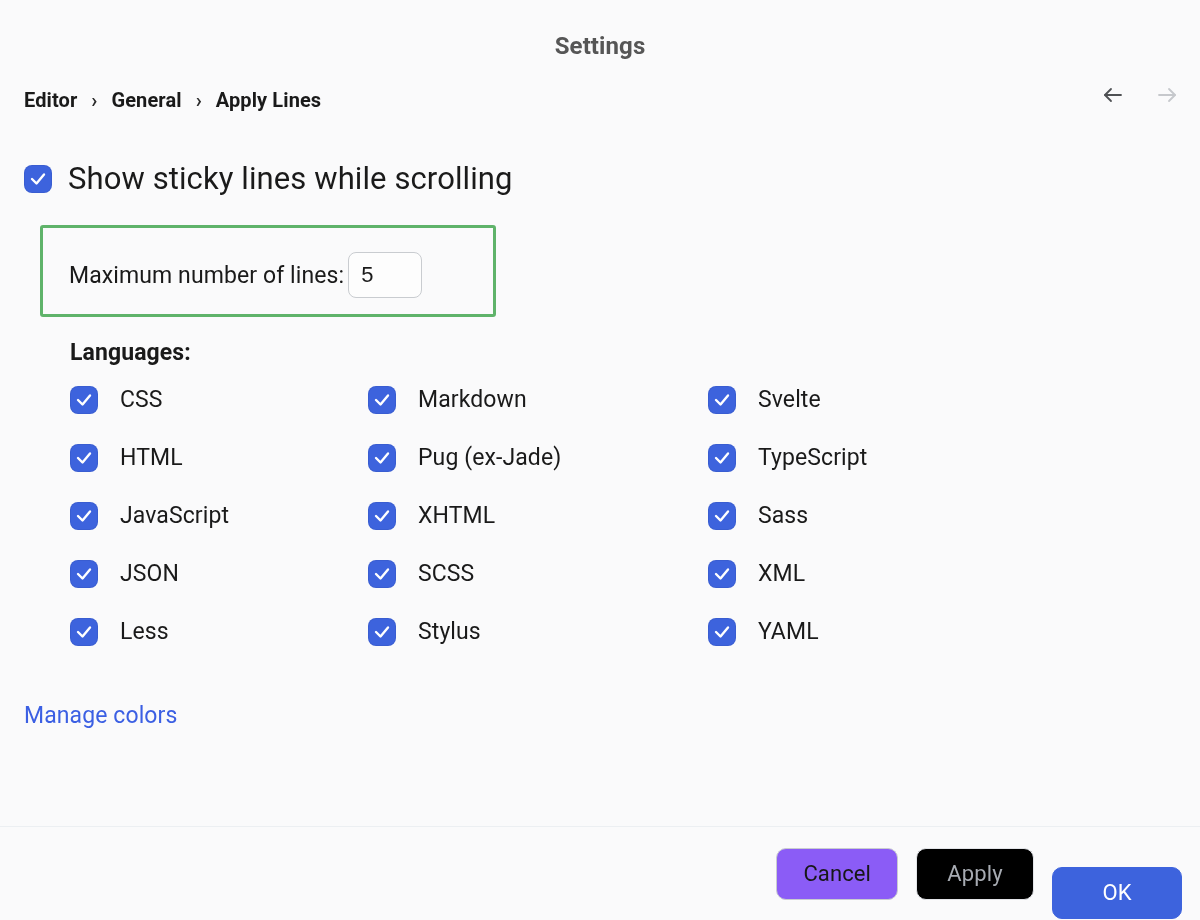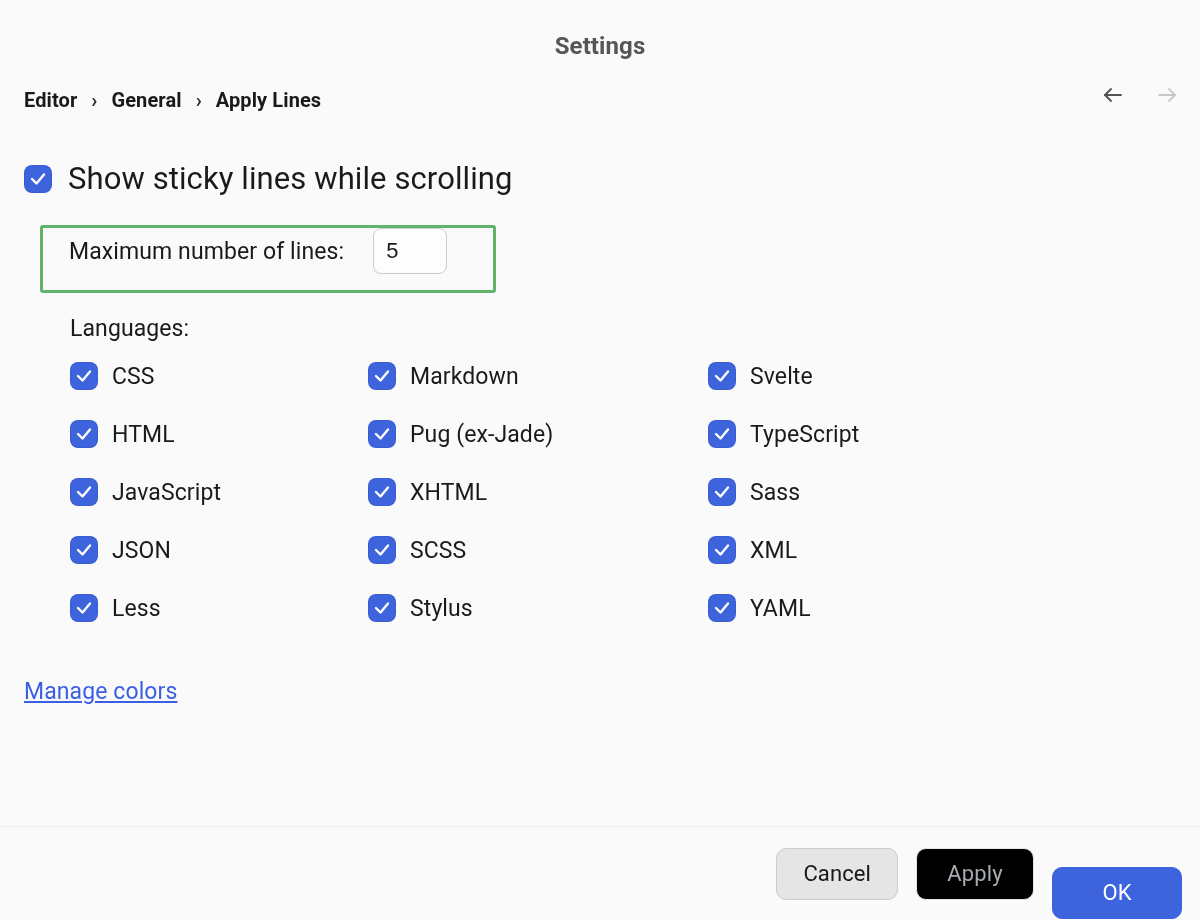--- a/index.html
+++ b/index.html
@@ -86,75 +86,74 @@
     box-shadow: inset 0 0 0 1px rgba(0,0,0,0.05);
   }
   .chk svg{width:18px;height:18px;display:block;color:#fff;}
   .chklabel{font-size:31px;color:#1a1a1a;}
 
   .highlight-box{
     margin-top:28px;
     margin-left:16px;
     border:3px solid var(--highlight);
     border-radius:3px;
-    padding:0 26px 16px 26px;
+    padding:24px 26px 16px 26px;
     width:456px;
     box-sizing:border-box;
-    display:flex;align-items:center;gap:29px;
+    display:flex;align-items:center;gap:4px;
   }
   .hl-label{font-size:23px;color:#1a1a1a;}
   .num-input{
     width:74px; height:46px;
     border:1px solid var(--cancel-border);
     border-radius:8px;
     background:#fdfdfd;
     font-size:22px;
     padding:0 12px;
     box-sizing:border-box;
     color:#1a1a1a;
     outline:none;
   }
 
   .langs-label{
-    margin-top:22px;margin-left:46px;font-size:23px;color:#1a1a1a;
+    margin-top:22px;margin-left:46px;font-size:23px;color:#1a1a1a;font-weight:bold;
   }
   .lang-grid{
     margin-top:20px;margin-left:46px;
     display:grid;
     grid-template-columns: 298px 340px 298px;
     row-gap:30px;
   }
-  .lang-item{display:flex;align-items:center;gap:14px;}
+  .lang-item{display:flex;align-items:flex-start;gap:22px;}
   .lang-item span.txt{font-size:23px;color:#1a1a1a;}
 
   .manage-link{
     margin-top:56px;
     margin-left:0px;
     color:var(--link);
     font-size:23px;
     cursor:pointer;
     display:inline-block;
-    text-decoration:underline;
   }
 
   .footer{
     position:absolute;
     left:0;right:0;bottom:0;height:94px;
     border-top:1px solid #eceff2;
     background:var(--bg);
     display:flex;align-items:center;justify-content:flex-end;
     gap:18px;padding-right:18px;box-sizing:border-box;
   }
   .btn{
     height:52px;border-radius:10px;padding:0 26px;font-size:22px;
     display:inline-flex;align-items:center;justify-content:center;
     box-sizing:border-box;min-width:118px;
     user-select:none;
   }
-  .btn-cancel{background:#e5e5e5;border:1px solid var(--cancel-border);color:#171717;}
+  .btn-cancel{background:#8b5cf6;border:1px solid var(--cancel-border);color:#171717;}
   .btn-apply{background:#000000;border:1px solid #e2e4e8;color:#a7abb2;}
   .btn-ok{background:var(--ok-btn);color:var(--ok-text);min-width:130px;border:1px solid var(--ok-btn);margin-top:38px;}
 </style>
 </head>
 <body>
 
 <div class="page">
 
   <div class="title">Settings</div>
 

